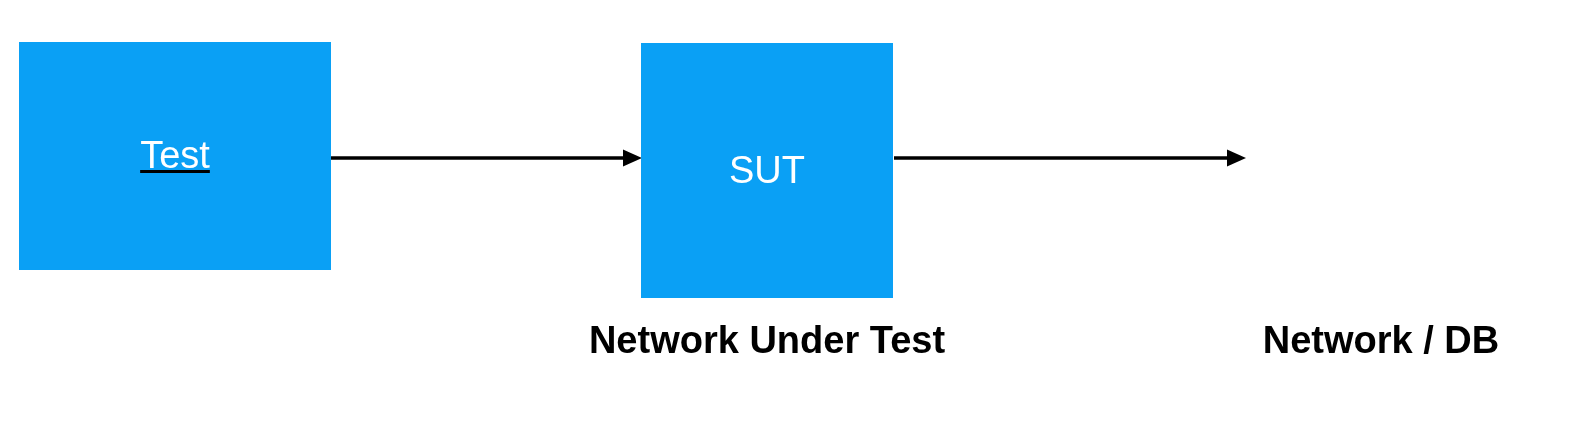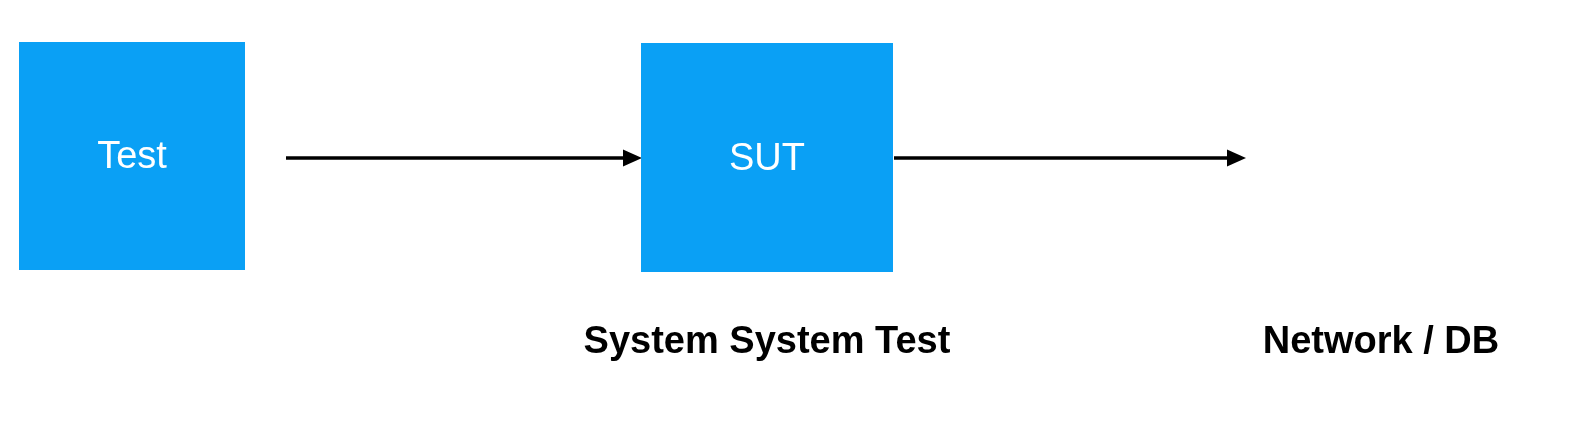--- a/index.html
+++ b/index.html
@@ -27,22 +27,22 @@
     justify-content: center;
   }
   .node-label {
     color: var(--node-text);
     font-size: 38px;
     font-weight: 400;
     line-height: 1.25;
     text-align: center;
     white-space: pre-line;
   }
-  .node-test { left: 19px;  top: 42px; width: 226px; height: 228px; }
-  .node-sut  { left: 641px; top: 43px; width: 252px; height: 229px; }
+  .node-test { left: 19px;  top: 42px; width: 312px; height: 228px; text-decoration: underline; }
+  .node-sut  { left: 641px; top: 43px; width: 252px; height: 255px; }
   .node-else { left: 1246px; top: 44px; width: 270px; height: 229px; }
   .edges {
     position: absolute;
     left: 0; top: 0;
     width: 1576px; height: 422px;
     pointer-events: none;
   }
   .edges line   { stroke: var(--arrow); stroke-width: 3.5px; }
   .edges polygon { fill: var(--arrow); }
   .caption {
@@ -76,17 +76,17 @@
 
   <div class="node node-test">
     <div class="node-label">Test</div>
   </div>
 
   <div class="node node-sut">
     <div class="node-label">SUT</div>
   </div>
 
 
-  <div class="caption caption-sut">System System Test</div>
+  <div class="caption caption-sut">Network Under Test</div>
 
   <div class="caption caption-network">Network / DB</div>
 
 </div>
 
 </body></html>

